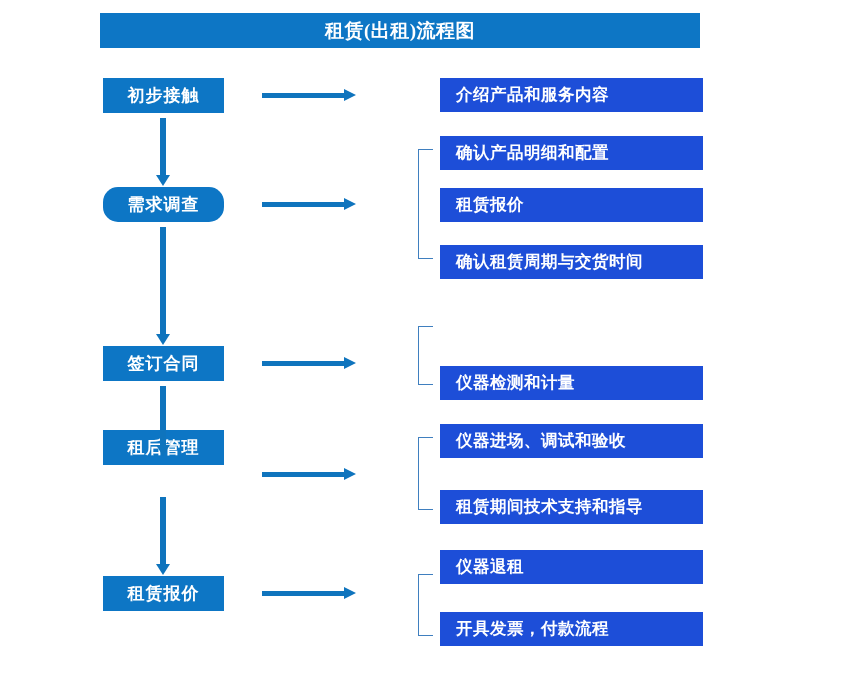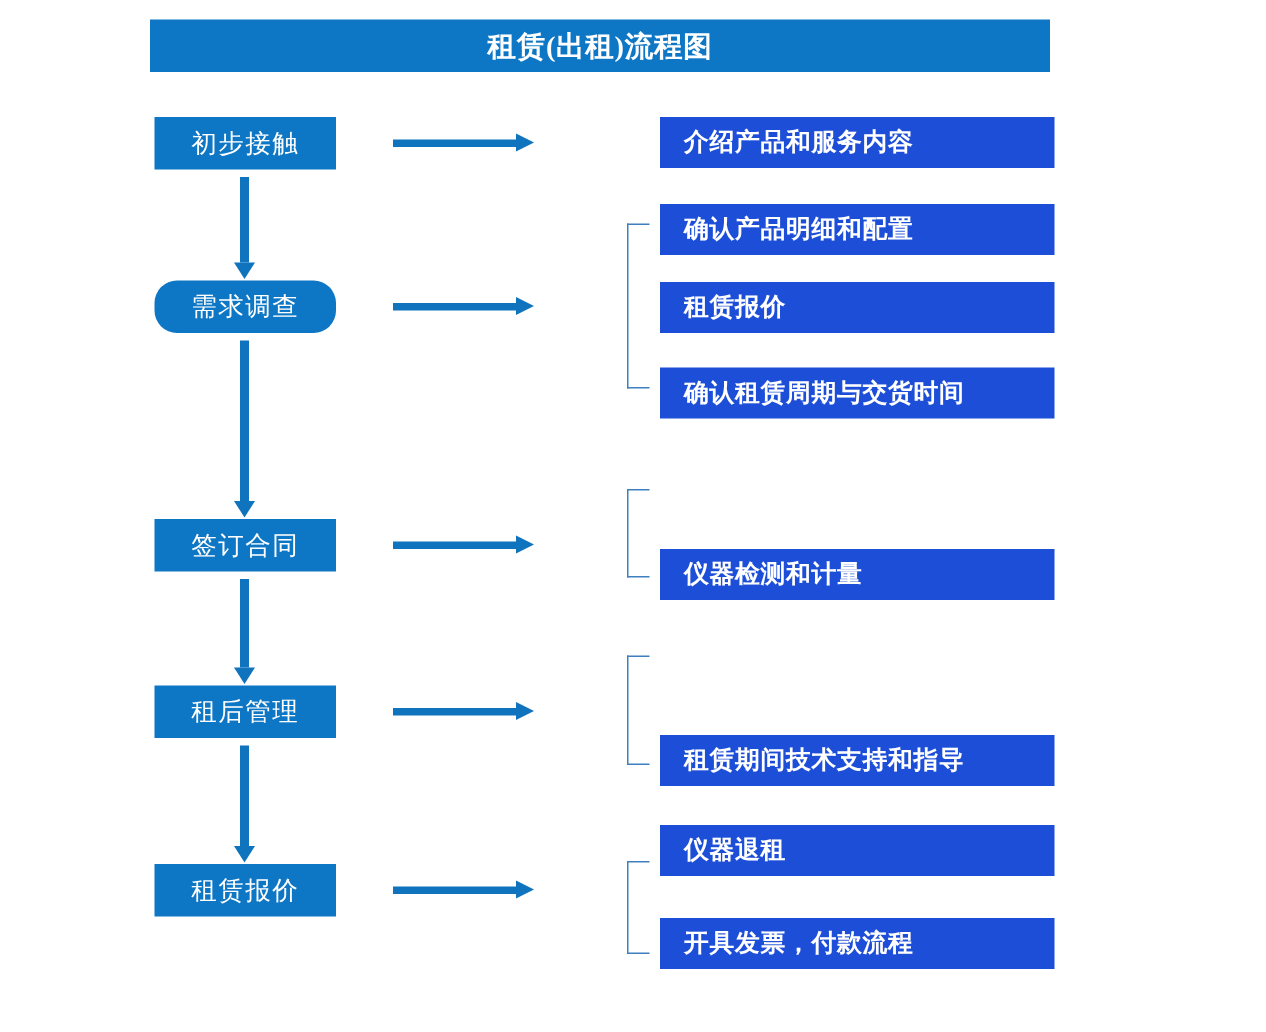--- a/index.html
+++ b/index.html
@@ -38,21 +38,21 @@
     position: absolute;
     left: 103px;
     width: 121px;
     height: 35px;
     background: #0d76c5;
     color: #ffffff;
     display: flex;
     align-items: center;
     justify-content: center;
     font-size: 17px;
-    font-weight: normal;
+    font-weight: bold;
     letter-spacing: 1px;
   }
 
   
   .detail-box {
     position: absolute;
     left: 440px;
     width: 263px;
     height: 34px;
     background: #1d4ed8;
@@ -130,21 +130,21 @@
 <div id="canvas">
 
   <div class="title-bar">租赁(出租)流程图</div>
 
   <div class="stage-box" style="top:78px;">初步接触</div>
 
   <div class="stage-box" style="top:187px;border-radius:15px;">需求调查</div>
 
   <div class="stage-box" style="top:346px;">签订合同</div>
 
-  <div class="stage-box" style="top:457px;">租后管理</div>
+  <div class="stage-box" style="top:430px;">租后管理</div>
 
   <div class="stage-box" style="top:576px;">租赁报价</div>
 
   <div class="v-arrow" style="left:155px; top:118px; height:68px;">
     <div class="shaft" style="height:57px;"></div>
     <div class="head" style="top:57px;"></div>
   </div>
 
   <div class="v-arrow" style="left:155px; top:227px; height:118px;">
     <div class="shaft" style="height:107px;"></div>
@@ -198,20 +198,21 @@
 
   <div class="detail-box" style="top:136px;">确认产品明细和配置</div>
 
   <div class="detail-box" style="top:188px;">租赁报价</div>
 
   <div class="detail-box" style="top:245px;">确认租赁周期与交货时间</div>
 
 
   <div class="detail-box" style="top:366px;">仪器检测和计量</div>
 
+  <div class="detail-box" style="top:424px;">仪器进场、调试和验收</div>
 
   <div class="detail-box" style="top:490px;">租赁期间技术支持和指导</div>
 
   <div class="detail-box" style="top:550px;font-family:Liberation Mono, monospace;">仪器退租</div>
 
   <div class="detail-box" style="top:612px;">开具发票，付款流程</div>
 
 </div>
 
 </body></html>

